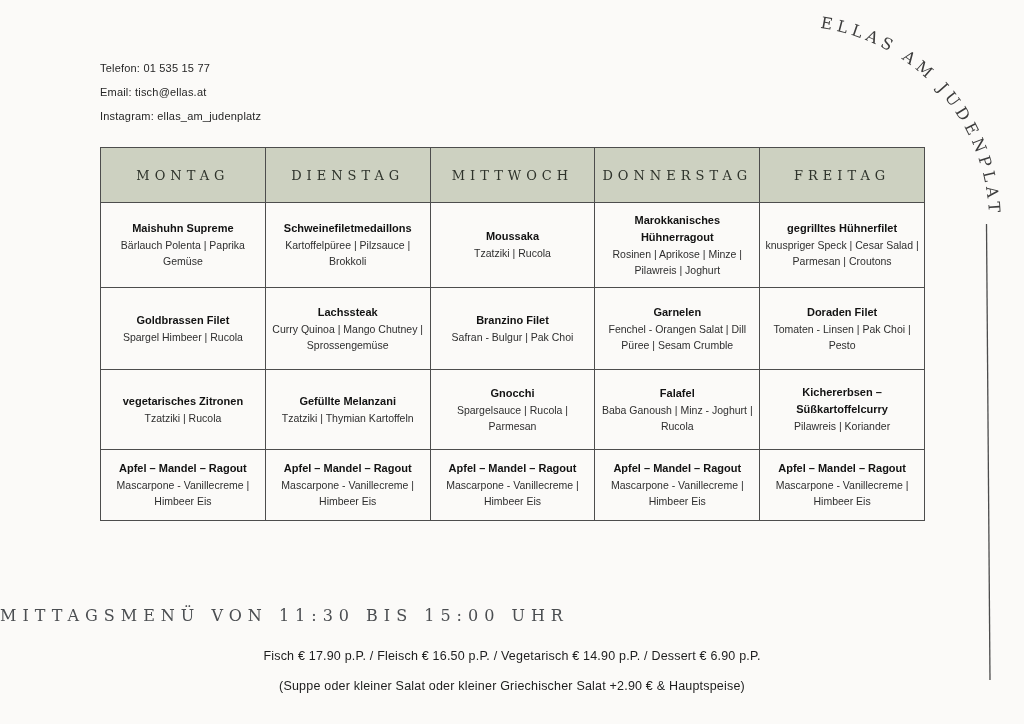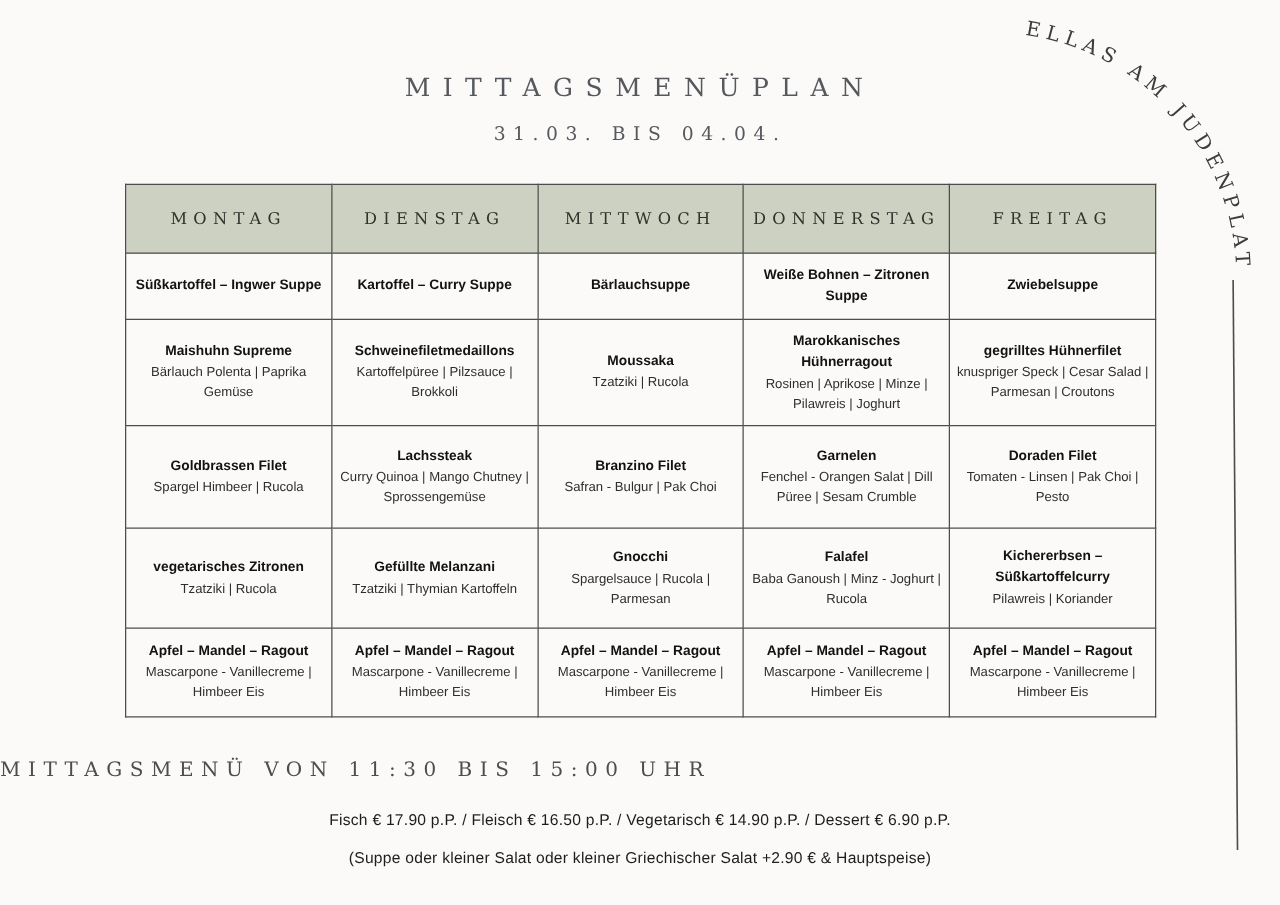--- a/index.html
+++ b/index.html
@@ -55,54 +55,38 @@
   .prices { top:649px; }
   .note   { top:679px; }
   
   svg.logo-overlay { position:absolute; left:0; top:0; pointer-events:none; }
 </style>
 </head>
 <body>
 
 <div class="page">
 
+  <div class="contact">
+    <div>Telefon: 01 535 15 77</div>
+    <div>Email: tisch@ellas.at</div>
+    <div>Instagram: ellas_am_judenplatz</div>
+  </div>
 
-  <div class="title-block">
-    <div class="title">MITTAGSMENÜPLAN</div>
-    <div class="subtitle">31.03. BIS 04.04.</div>
-  </div>
 
   <table class="menu">
     <thead>
       <tr>
         <th>MONTAG</th>
         <th>DIENSTAG</th>
         <th>MITTWOCH</th>
         <th>DONNERSTAG</th>
         <th>FREITAG</th>
       </tr>
     </thead>
     <tbody>
-      <tr class="r-soup">
-        <td>
-            <div class="dish">Süßkartoffel – Ingwer Suppe</div>
-          </td>
-        <td>
-            <div class="dish">Kartoffel – Curry Suppe</div>
-          </td>
-        <td>
-            <div class="dish">Bärlauchsuppe</div>
-          </td>
-        <td>
-            <div class="dish">Weiße Bohnen – Zitronen Suppe</div>
-          </td>
-        <td>
-            <div class="dish">Zwiebelsuppe</div>
-          </td>
-      </tr>
       <tr class="r-main1">
         <td>
             <div class="dish">Maishuhn Supreme</div>
             <div class="side">Bärlauch Polenta | Paprika Gemüse</div>
           </td>
         <td>
             <div class="dish">Schweinefiletmedaillons</div>
             <div class="side">Kartoffelpüree | Pilzsauce | Brokkoli</div>
           </td>
         <td>

